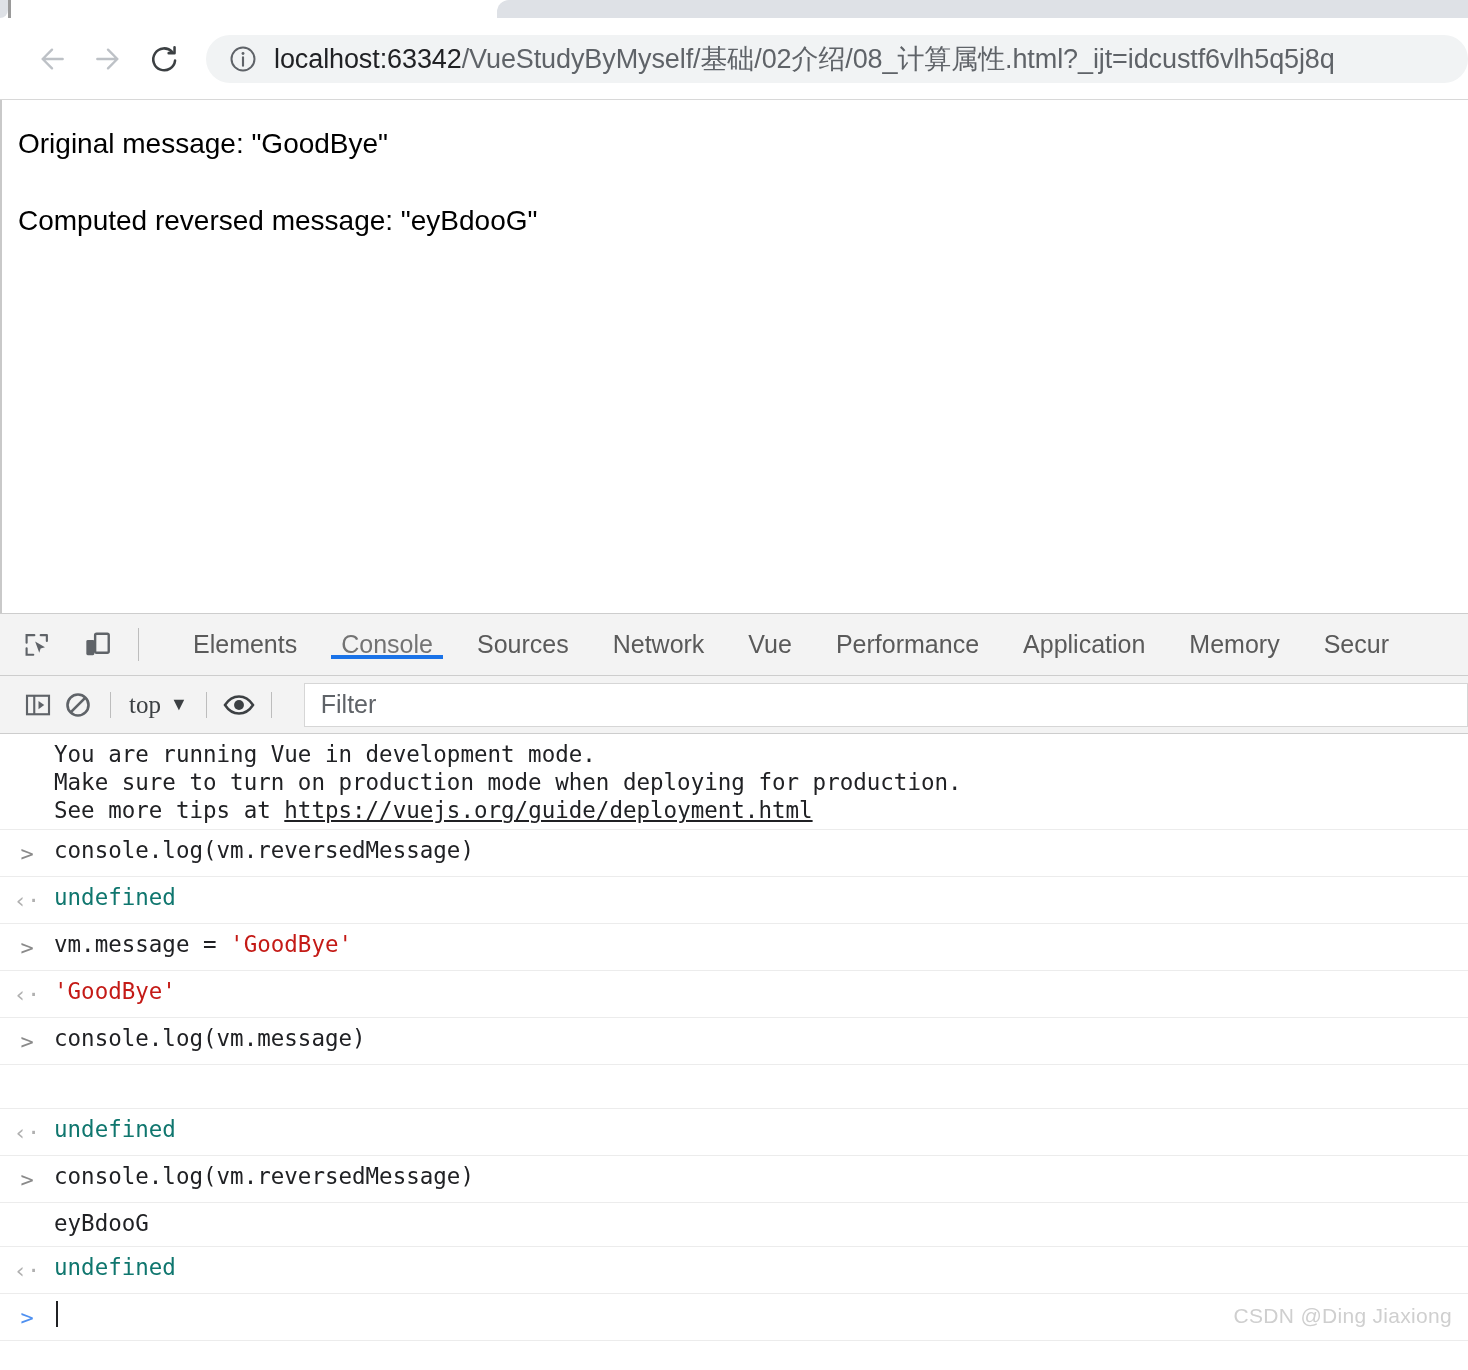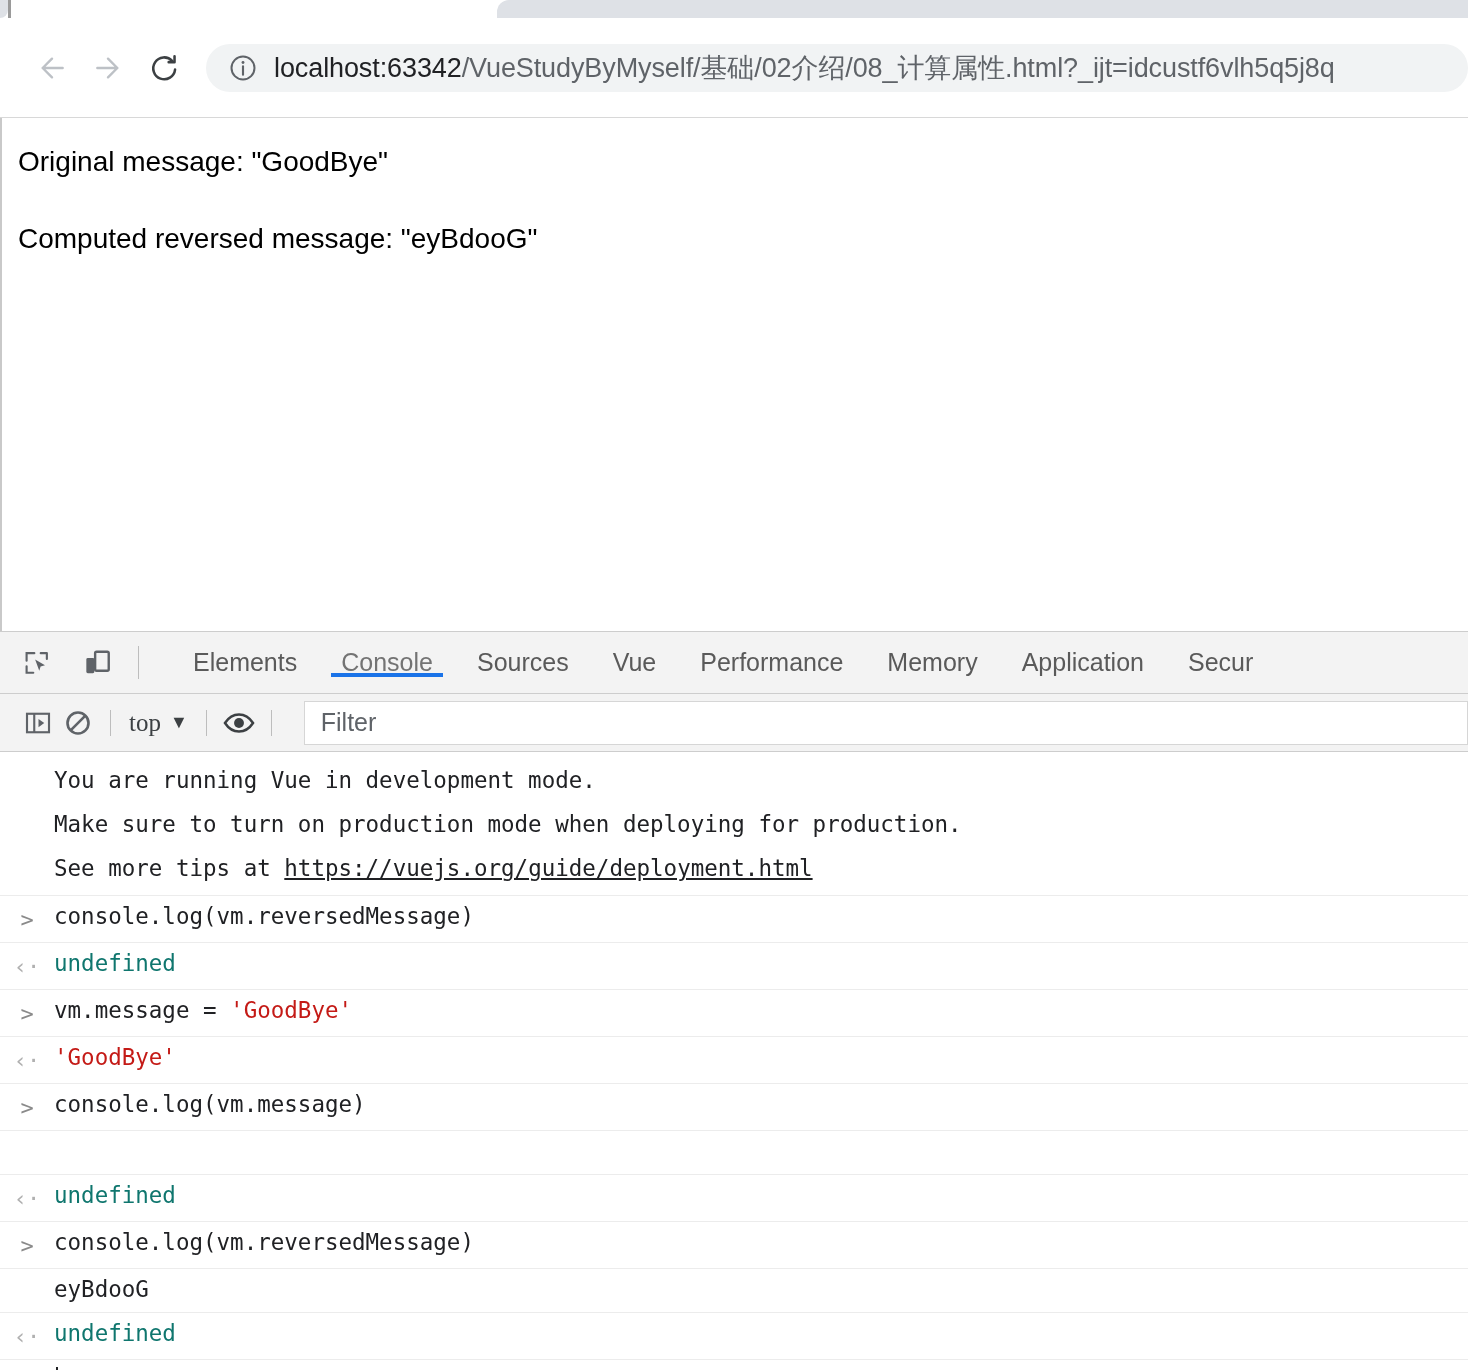--- a/index.html
+++ b/index.html
@@ -40,21 +40,21 @@
   }
   #tabstrip .inactive-tab {
     position: absolute;
     left: 497px; top: 0;
     width: 971px; height: 18px;
     background: #dee1e6;
     border-top-left-radius: 12px;
   }
 
   #toolbar {
-    height: 100px;
+    height: 82px;
     background: #ffffff;
     display: flex;
     align-items: center;
     padding-left: 24px;
     border-bottom: 1px solid #d8d8d8;
     position: relative;
   }
   .nav-btn {
     width: 56px; height: 56px;
     display: flex; align-items: center; justify-content: center;
@@ -229,21 +229,21 @@
   .log-body {
     flex: 1 1 auto;
     padding-right: 10px;
     white-space: pre-wrap;
     word-break: break-word;
     color: #202124;
   }
   .log-body.muted { color: #0f766e; }
   .log-body.str { color: #c41a16; }
   .log-body .str { color: #c41a16; }
-  .vue-banner .log-body { line-height: 44px; padding-top: 1px; }
+  .vue-banner .log-body { line-height: 28px; padding-top: 1px; }
   .vue-banner a {
     color: #202124;
     text-decoration: underline;
   }
   .caret {
     display: inline-block;
     width: 2px; height: 26px;
     background: #202124;
     vertical-align: -5px;
     margin-left: 2px;
@@ -320,24 +320,25 @@
             <rect x="10.6" y="3.6" width="10.2" height="14.2" rx="1.1" fill="none" stroke="#5f6368" stroke-width="1.8"></rect>
             <rect x="4.0" y="8.2" width="6.0" height="11.4" rx="1.1" fill="#5f6368"></rect>
           </svg>
         </div>
       </div>
       <div class="dt-sep"></div>
       <div class="dt-tabs">
         <div class="dt-tab">Elements</div>
         <div class="dt-tab active">Console</div>
         <div class="dt-tab">Sources</div>
+        <div class="dt-tab">Network</div>
         <div class="dt-tab">Vue</div>
         <div class="dt-tab">Performance</div>
+        <div class="dt-tab">Application</div>
         <div class="dt-tab">Memory</div>
-        <div class="dt-tab">Application</div>
         <div class="dt-tab">Secur</div>
       </div>
     </div>
 
     <div id="dt-console-toolbar">
       <div class="ct-btn">
         <svg width="30" height="30" viewBox="0 0 24 24">
           <rect x="3.2" y="4.6" width="17.6" height="14.8" fill="none" stroke="#5f6368" stroke-width="1.7"></rect>
           <path d="M9.0 4.6v14.8" stroke="#5f6368" stroke-width="1.7"></path>
           <path d="M12.4 8.7l4.6 3.3-4.6 3.3z" fill="#5f6368"></path>

